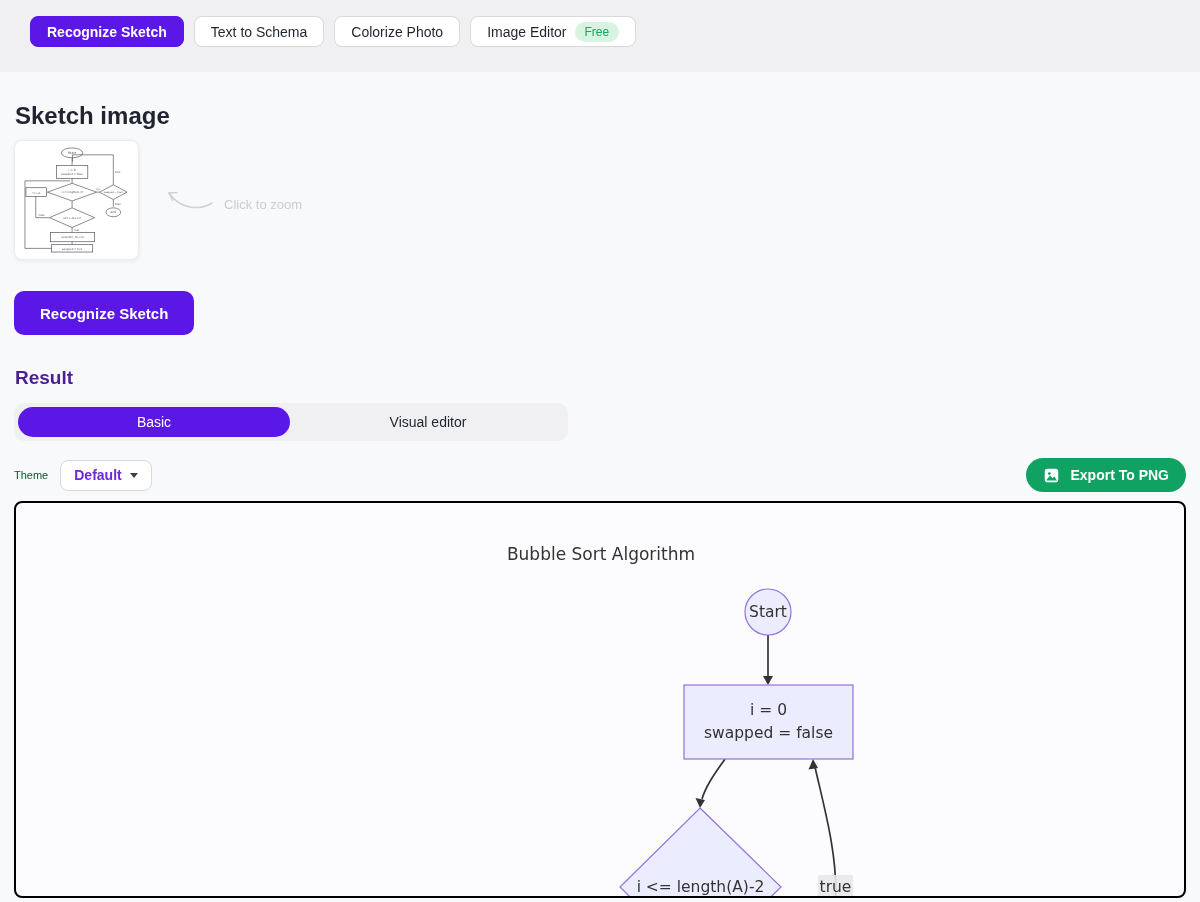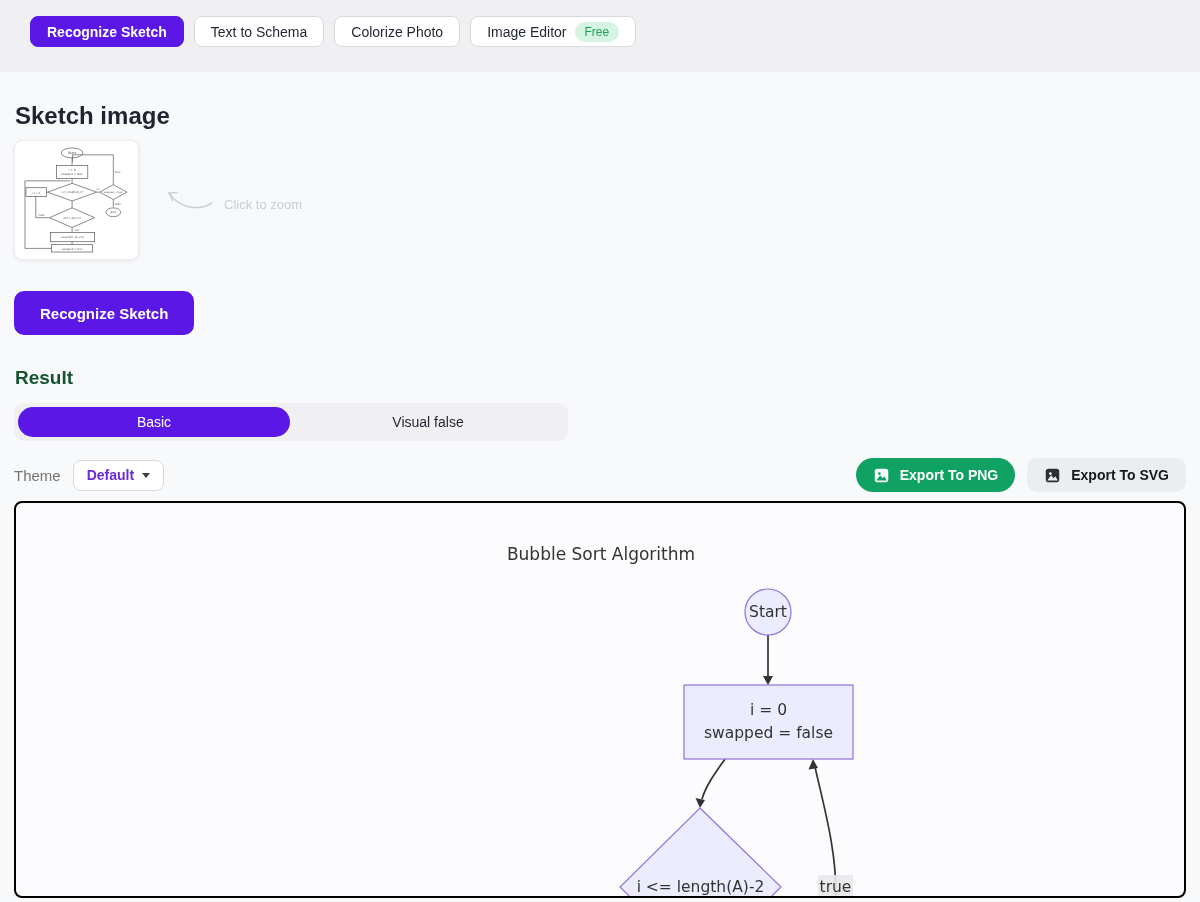--- a/index.html
+++ b/index.html
@@ -46,36 +46,36 @@
     display:flex; align-items:flex-end; gap:8px;
     color:#c9ccd1; font-size:13px;
   }
   .zoom-hint span { margin-top:10px; }
   .btn-primary {
     display:inline-block; margin-top:31px;
     height:44px; padding:0 26px;
     background:#5a17e6; color:#fff; border:none; border-radius:10px;
     font-family:inherit; font-size:15px; font-weight:700; cursor:pointer;
   }
-  h2.result-title { font-size:19px; font-weight:700; color:#14532d; margin:32px 0 14px 1px; }
+  h2.result-title { font-size:19px; font-weight:700; color:#4c1d95; margin:32px 0 14px 1px; }
   
   .tabbar {
     width:554px; height:38px; background:#f0f0f2; border-radius:10px;
     display:flex; align-items:center; padding:4px; gap:2px;
   }
   .tab {
     flex:1; height:30px; border:none; border-radius:15px;
     background:transparent; font-family:inherit; font-size:14px; font-weight:500;
     color:#1f2430; cursor:pointer;
   }
   .tab.active { background:#5a17e6; color:#fff; }
   
   .toolbar { margin-top:17px; display:flex; justify-content:space-between; align-items:center; }
   .toolbar-left { display:flex; align-items:center; gap:12px; }
-  .theme-label { font-size:15px; color:#737373; }
+  .theme-label { font-size:11px; color:#14532d; }
   .dropdown {
     display:inline-flex; align-items:center; gap:8px;
     height:31px; padding:0 13px;
     background:#fff; border:1px solid #d6d9dd; border-radius:8px;
     font-family:inherit; font-size:14px; font-weight:700; color:#6d28d9; cursor:pointer;
   }
   .caret {
     width:0; height:0; border-left:4px solid transparent; border-right:4px solid transparent;
     border-top:5px solid #3a3f47; display:inline-block;
   }
@@ -171,47 +171,39 @@
     </div>
   </div>
 
   <button class="btn-primary">Recognize Sketch</button>
 
   
   <h2 class="result-title">Result</h2>
 
   <div class="tabbar">
     <button class="tab active">Basic</button>
-    <button class="tab">Visual false</button>
+    <button class="tab">Visual editor</button>
   </div>
 
   <div class="toolbar">
     <div class="toolbar-left">
       <span class="theme-label">Theme</span>
       <button class="dropdown">
         <span>Default</span>
         <span class="caret"></span>
       </button>
     </div>
     <div class="toolbar-right">
       <button class="btn-export png">
         <svg width="17" height="17" viewBox="0 0 24 24">
           <rect x="2.5" y="2.5" width="19" height="19" rx="4" fill="#ffffff"></rect>
           <circle cx="9" cy="9.3" r="2" fill="#10A263"></circle>
           <path d="M4.5 19 L10 11.5 L13.5 16 L16 13 L19.5 19 Z" fill="#10A263"></path>
         </svg>
         <span>Export To PNG</span>
-      </button>
-      <button class="btn-export svg">
-        <svg width="17" height="17" viewBox="0 0 24 24">
-          <rect x="2.5" y="2.5" width="19" height="19" rx="4" fill="#2a2e35"></rect>
-          <circle cx="9" cy="9.3" r="2" fill="#ecedef"></circle>
-          <path d="M4.5 19 L10 11.5 L13.5 16 L16 13 L19.5 19 Z" fill="#ecedef"></path>
-        </svg>
-        <span>Export To SVG</span>
       </button>
     </div>
   </div>
 
   
   <div class="canvas">
     <svg width="1172" height="397" viewBox="0 0 1172 397">
 
       <text class="flow-text" x="585" y="57" font-size="17" text-anchor="middle">Bubble Sort Algorithm</text>
 

